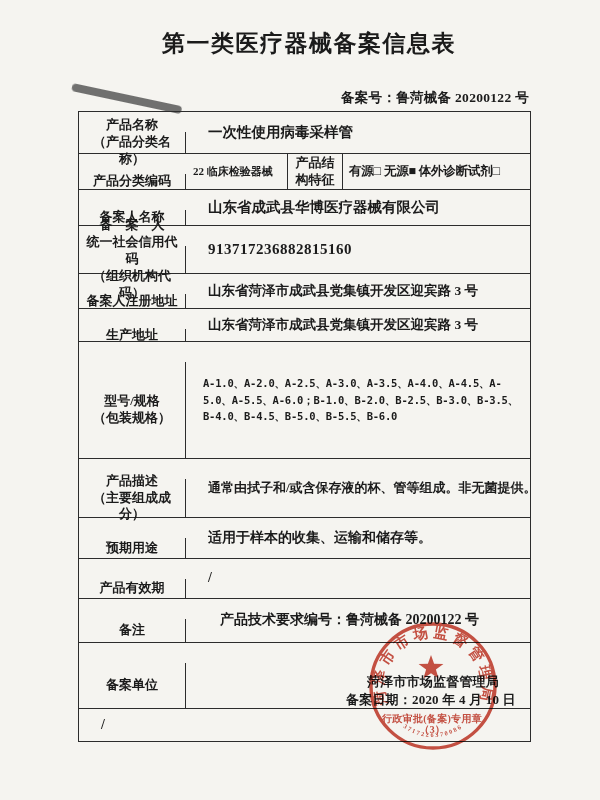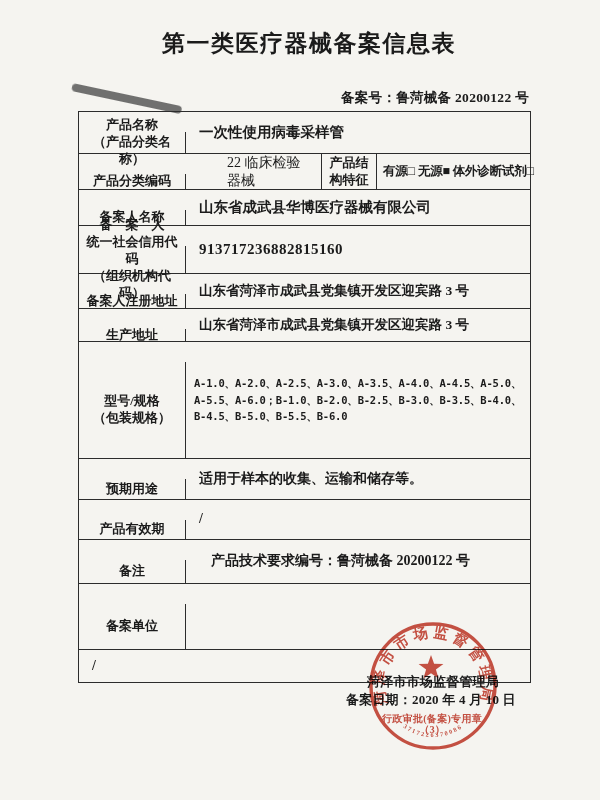--- a/index.html
+++ b/index.html
@@ -28,25 +28,25 @@
   }
   .row{display:flex;border-bottom:1.5px solid #2c2c2c;box-sizing:border-box;}
   .row:last-child{border-bottom:none;}
   .lbl{
     width:107px;flex:0 0 107px;border-right:1.5px solid #2c2c2c;box-sizing:border-box;
     display:flex;align-items:center;justify-content:center;text-align:center;
     font-size:13px;font-weight:700;white-space:pre-line;line-height:1.3;padding:1px 2px;margin-top:20px;
   }
   .val{
     flex:1;display:flex;align-items:center;
-    padding:2px 10px 2px 13px;font-size:14px;font-weight:700;line-height:1.35;box-sizing:border-box;
+    padding:2px 10px 2px 13px;font-size:14px;font-weight:700;line-height:1.35;box-sizing:border-box;margin-left:9px;
   }
   .c2{
     flex:0 0 102px;width:102px;border-right:1.5px solid #2c2c2c;box-sizing:border-box;
-    display:flex;align-items:center;padding:2px 7px;font-size:14px;font-weight:400;line-height:1.25;margin-left:34px;
+    display:flex;align-items:center;padding:2px 7px;font-size:11px;font-weight:700;line-height:1.25;
   }
   .c3{
     flex:0 0 55px;width:55px;border-right:1.5px solid #2c2c2c;box-sizing:border-box;
     display:flex;align-items:center;justify-content:center;text-align:center;
     font-size:13px;font-weight:700;line-height:1.25;padding:1px 5px;
   }
   .c4{
     flex:1;display:flex;align-items:center;padding:2px 6px;
     font-size:12.5px;font-weight:700;white-space:nowrap;letter-spacing:-.2px;
   }
@@ -118,20 +118,25 @@
     <div class="lbl">生产地址</div>
     <div class="val val-addr">山东省菏泽市成武县党集镇开发区迎宾路 3 号</div>
   </div>
 
   <div class="row h7">
     <div class="lbl">型号/规格
 （包装规格）</div>
     <div class="val val-spec">A-1.0、A-2.0、A-2.5、A-3.0、A-3.5、A-4.0、A-4.5、A-5.0、A-5.5、A-6.0；B-1.0、B-2.0、B-2.5、B-3.0、B-3.5、B-4.0、B-4.5、B-5.0、B-5.5、B-6.0</div>
   </div>
 
+  <div class="row h8">
+    <div class="lbl">产品描述
+（主要组成成分）</div>
+    <div class="val val-desc">通常由拭子和/或含保存液的杯、管等组成。非无菌提供。</div>
+  </div>
 
   <div class="row h9">
     <div class="lbl">预期用途</div>
     <div class="val">适用于样本的收集、运输和储存等。</div>
   </div>
 
   <div class="row h10">
     <div class="lbl">产品有效期</div>
     <div class="val">/</div>
   </div>

